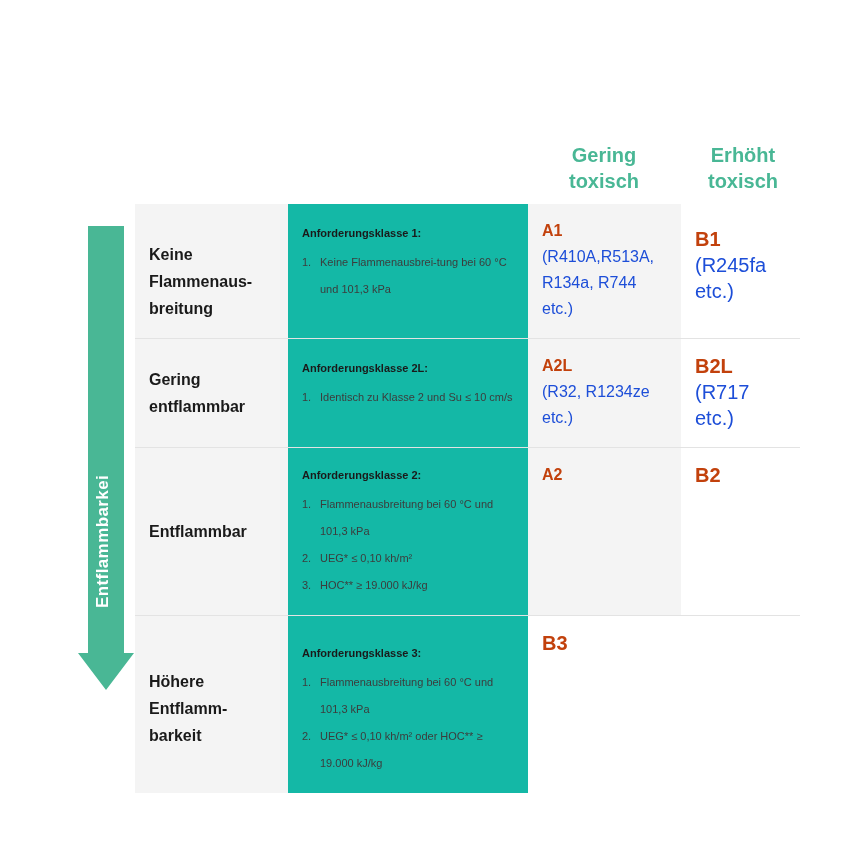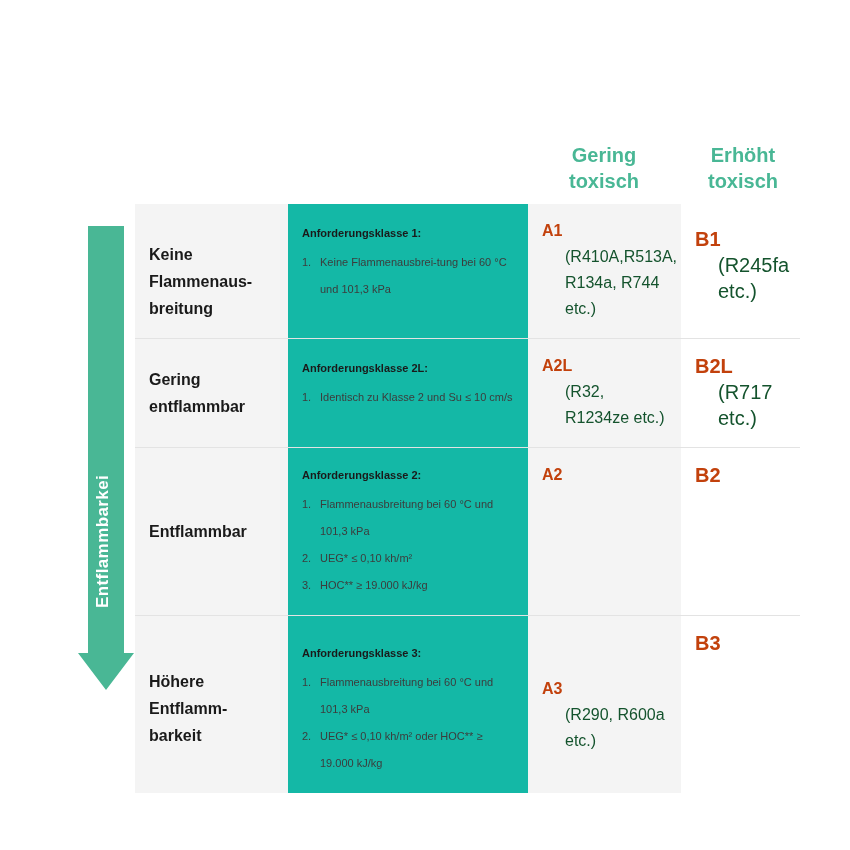--- a/index.html
+++ b/index.html
@@ -145,23 +145,22 @@
   .req-txt {
     flex: 1 1 auto;
   }
 
   .code {
     font-weight: bold;
     color: #c2410c;
     display: block;
   }
   .refs {
-    color: #14532d;
+    color: #1d4ed8;
     display: block;
-    margin-left: 23px;
   }
 
   
   .row-1 .cell-cat { align-items: flex-end; }
   .row-1 .cell-a { padding-top: 14px; }
   .row-1 .cell-b { padding-top: 22px; }
   .row-2 .cell-a { padding-top: 14px; }
   .row-2 .cell-b { padding-top: 14px; }
   .row-3 .cell-a { padding-top: 14px; }
   .row-3 .cell-b { padding-top: 14px; }
@@ -296,24 +295,20 @@
           <li>
             <span class="req-num">1.</span>
             <span class="req-txt">Flammenausbreitung bei 60 °C und 101,3 kPa</span>
           </li>
           <li>
             <span class="req-num">2.</span>
             <span class="req-txt">UEG* ≤ 0,10 kh/m² oder HOC** ≥ 19.000 kJ/kg</span>
           </li>
         </ul>
       </div>
-      <div class="cell cell-a">
-        <span class="code">A3</span>
-        <span class="refs">(R290, R600a etc.)</span>
-      </div>
       <div class="cell cell-b">
         <span class="code">B3</span>
         <span class="refs"></span>
       </div>
     </div>
 
   </div>
 </div>
 
 </body></html>

